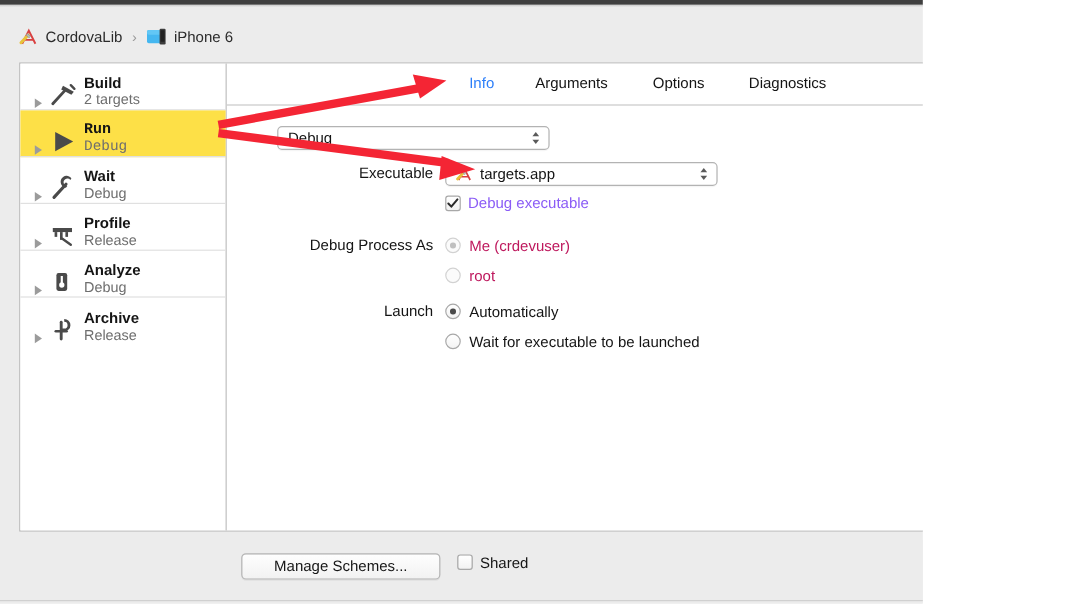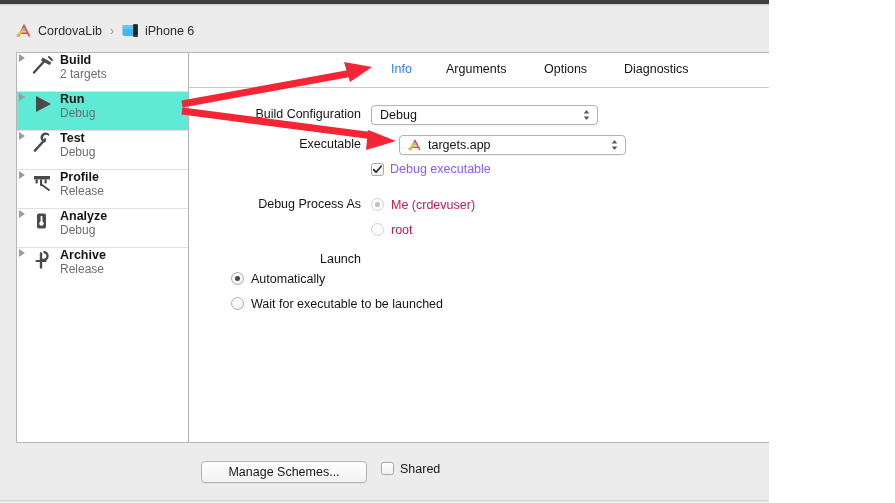--- a/index.html
+++ b/index.html
@@ -80,27 +80,28 @@
     left: 0; top: 0;
     width: 172px; height: 100%;
     background: #ffffff;
     border-right: 1px solid #b6b6b6;
     box-sizing: border-box;
   }
   .scheme-row {
     position: relative;
     height: 39px;
     display: flex;
-    align-items: flex-start;
-    padding-left: 0;
+    align-items: flex-end;
+    padding-left: 10px;
     box-sizing: border-box;
     border-bottom: 1px solid #e0e0e0;
   }
   .scheme-row.selected {
-    background: #5eead4;
+    background: #fde047;
+    font-family: Liberation Mono, monospace;
   }
   .disclosure {
     width: 10px; height: 10px;
     flex: 0 0 auto;
     margin-right: 3px;
     position: relative;
   }
   .disclosure::after {
     content: "";
     position: absolute;
@@ -346,21 +347,21 @@
 
       <div class="scheme-row">
         <span class="disclosure"></span>
         <span class="scheme-icon">
           <svg viewBox="0 0 26 24" width="26" height="24">
             <path d="M5 19.5 L15 8.5" stroke="#4a4a4a" stroke-width="2.6" stroke-linecap="round"></path>
             <path d="M19.5 3.5 a5 5 0 1 0 -4.6 8 l1.2 -1.4 a3.2 3.2 0 1 1 2.6 -5.2 Z" fill="#4a4a4a"></path>
           </svg>
         </span>
         <span class="scheme-text">
-          <div class="scheme-title">Test</div>
+          <div class="scheme-title">Wait</div>
           <div class="scheme-sub">Debug</div>
         </span>
       </div>
 
       <div class="scheme-row">
         <span class="disclosure"></span>
         <span class="scheme-icon">
           <svg viewBox="0 0 26 24" width="26" height="24">
             <rect x="4" y="6" width="16" height="3.4" fill="#4a4a4a"></rect>
             <rect x="5.5" y="9.4" width="2.2" height="4" fill="#4a4a4a"></rect>
@@ -411,33 +412,32 @@
       <div class="tabbar">
         <div class="tab active" style="left:202px">Info</div>
         <div class="tab" style="left:257px">Arguments</div>
         <div class="tab" style="left:355px">Options</div>
         <div class="tab" style="left:435px">Diagnostics</div>
       </div>
 
       <div class="form">
 
         <div class="frow" style="left:42px; top:18px;">
-          <div class="flabel">Build Configuration</div>
           <div class="combo">
             <span>Debug</span>
             <span class="stepper">
               <svg viewBox="0 0 9 14" width="9" height="14">
                 <path d="M4.5 2 L7.3 5.6 L1.7 5.6 Z" fill="#5a5a5a"></path>
                 <path d="M4.5 12 L7.3 8.4 L1.7 8.4 Z" fill="#5a5a5a"></path>
               </svg>
             </span>
           </div>
         </div>
 
-        <div class="frow" style="left:42px; top:48px;gap:28px;">
+        <div class="frow" style="left:42px; top:48px;">
           <div class="flabel">Executable</div>
           <div class="combo">
             <span class="combo-icon">
               <svg viewBox="0 0 15 15" width="15" height="15">
                 <path d="M2.2 12 L7 2.6 L11.8 12" fill="none" stroke="#d94040" stroke-width="1.4"></path>
                 <path d="M3.7 9.3 L10.3 9.3" stroke="#d94040" stroke-width="1.3"></path>
                 <path d="M1.3 11.2 L6.6 5.5" stroke="#e8c23a" stroke-width="2.3" stroke-linecap="round"></path>
                 <path d="M6.2 4.4 L8.3 6.5 L7.2 7.6 L5.1 5.5 Z" fill="#bdbdbd" stroke="#8a8a8a" stroke-width="0.4"></path>
               </svg>
             </span>
@@ -470,21 +470,21 @@
               <span class="radio disabled checked"></span>
               <span>Me (crdevuser)</span>
             </div>
             <div class="radiorow disabled" style="margin-top:6px">
               <span class="radio disabled"></span>
               <span>root</span>
             </div>
           </div>
         </div>
 
-        <div class="frow" style="left:42px; top:163px;flex-direction:column;">
+        <div class="frow" style="left:42px; top:163px;">
           <div class="flabel">Launch</div>
           <div>
             <div class="radiorow">
               <span class="radio checked"></span>
               <span>Automatically</span>
             </div>
             <div class="radiorow" style="margin-top:6px">
               <span class="radio"></span>
               <span>Wait for executable to be launched</span>
             </div>

